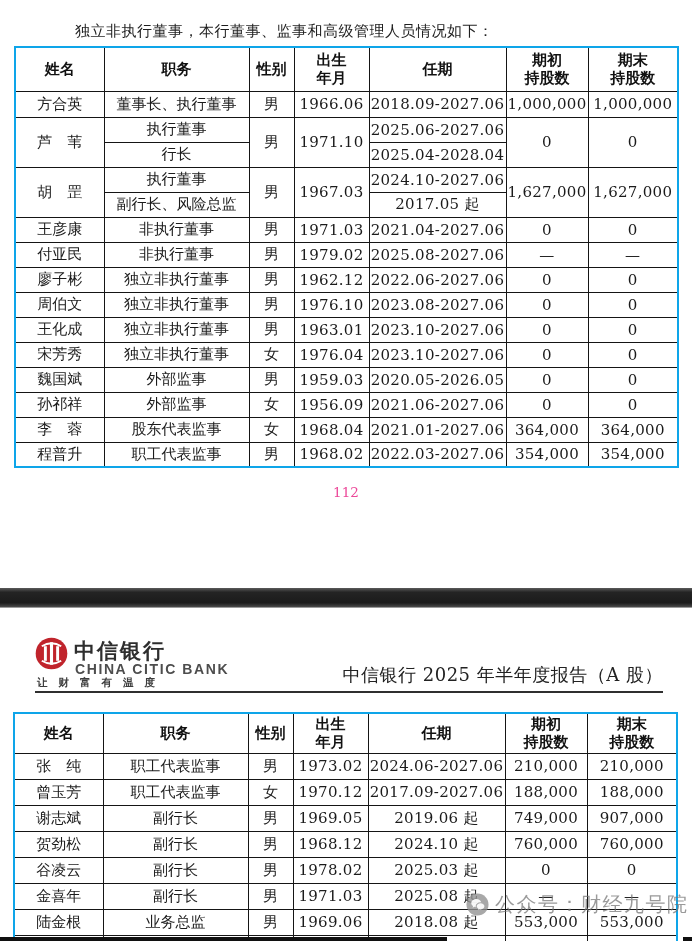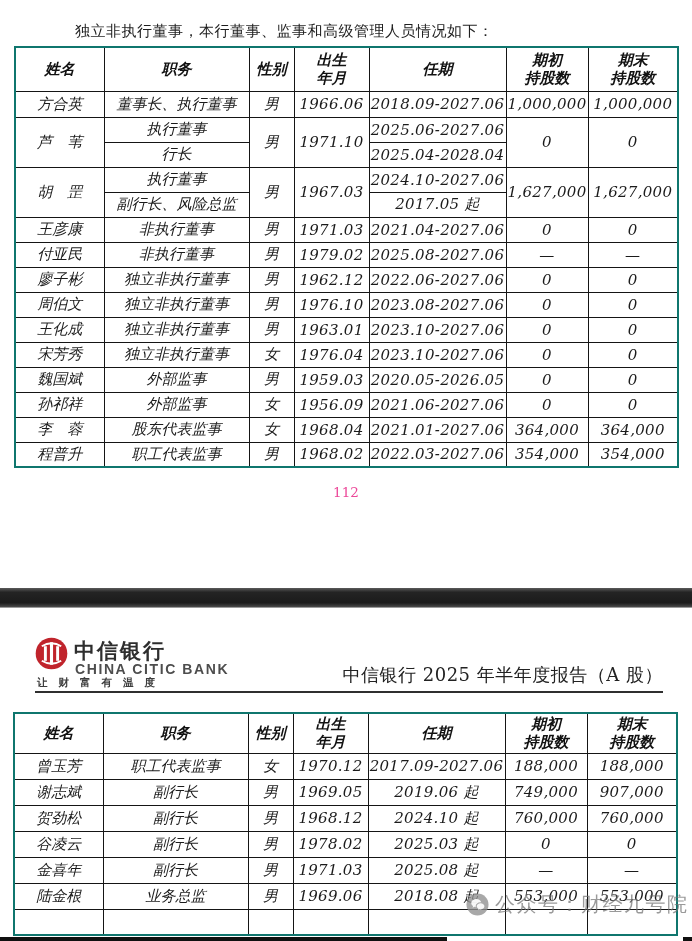--- a/index.html
+++ b/index.html
@@ -8,22 +8,21 @@
     background:#ffffff;
     font-family:"DejaVu Serif","Liberation Serif",serif;
     color:#1b1b1b;
   }
   .intro{
     position:absolute;left:75px;top:7px;font-size:15px;letter-spacing:.5px;
     color:#1e1e1e;white-space:nowrap;
   }
   table.tbl{
     border-collapse:collapse;table-layout:fixed;width:664px;
-    border:2px solid #0f766e;
-    font-style:italic;
+    border:2px solid #0ea5e9;
   }
   .tbl th,.tbl td{
     border:1px solid #151515;text-align:center;vertical-align:middle;
     padding:0;font-size:15px;overflow:hidden;white-space:nowrap;
   }
   .tbl th{
     font-family:"Liberation Sans","DejaVu Sans",sans-serif;
     font-weight:700;white-space:pre-line;line-height:1.25;font-size:15px;color:#111;
   }
   .t1{position:absolute;left:14px;top:46px;}
@@ -271,20 +270,29 @@
 年月</th>
       <th>任期</th>
       <th>期初
 持股数</th>
       <th>期末
 持股数</th>
     </tr>
   </thead>
   <tbody>
     <tr>
+      <td>张　纯</td>
+      <td>职工代表监事</td>
+      <td>男</td>
+      <td class="num">1973.02</td>
+      <td class="num">2024.06-2027.06</td>
+      <td class="num">210,000</td>
+      <td class="num">210,000</td>
+    </tr>
+    <tr>
       <td>曾玉芳</td>
       <td>职工代表监事</td>
       <td>女</td>
       <td class="num">1970.12</td>
       <td class="num">2017.09-2027.06</td>
       <td class="num">188,000</td>
       <td class="num">188,000</td>
     </tr>
     <tr>
       <td>谢志斌</td>

